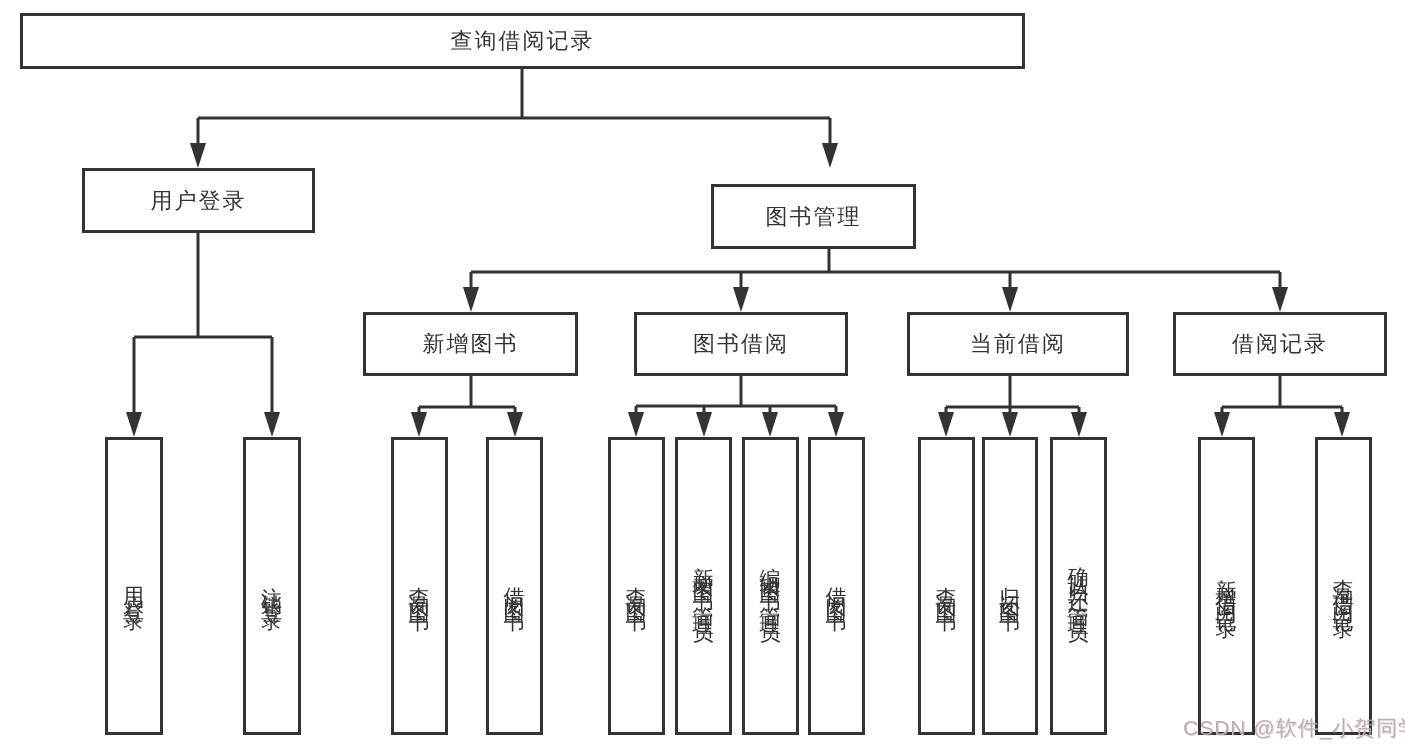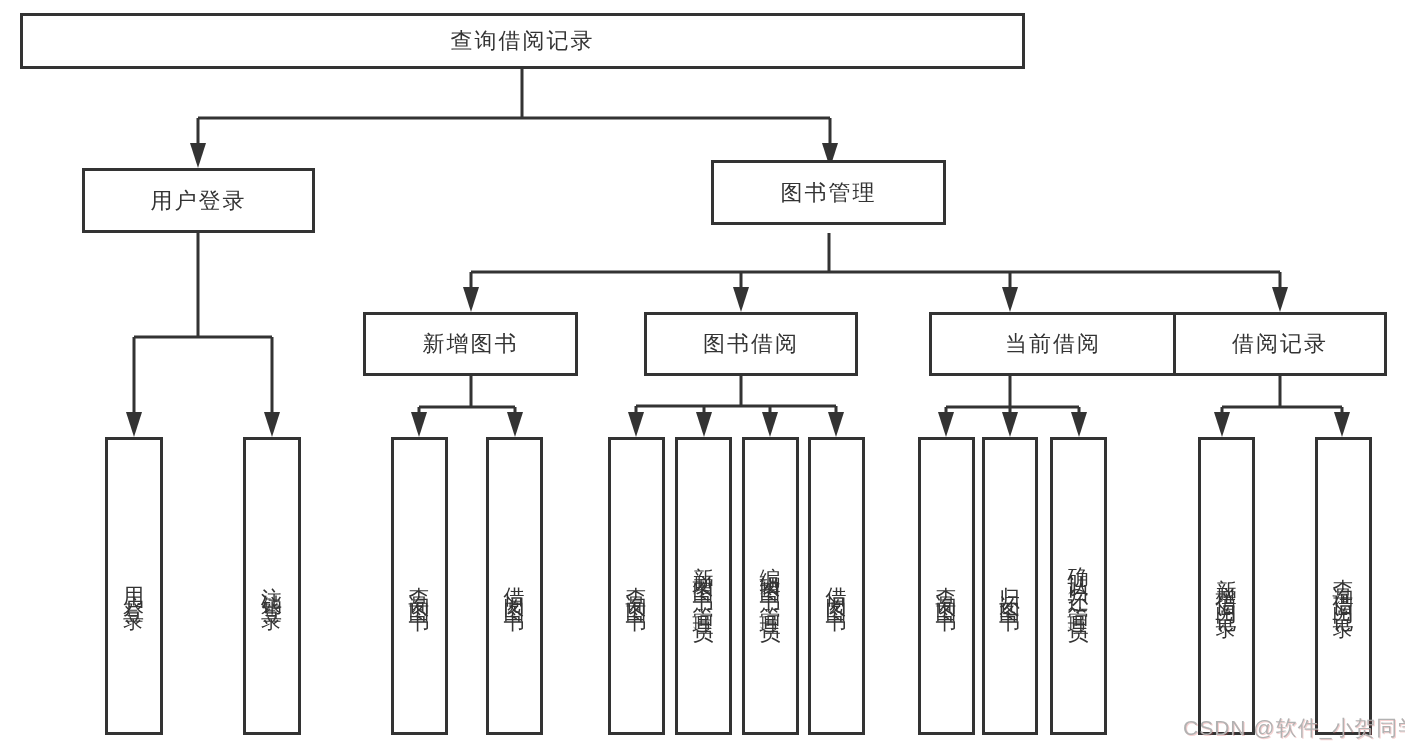--- a/index.html
+++ b/index.html
@@ -96,25 +96,25 @@
     <polygon points="1071,412 1087,412 1079,437"></polygon>
 
     <path d="M1280,376 V407 M1222,407 H1342 M1222,407 V413 M1342,407 V413"></path>
     <polygon points="1214,412 1230,412 1222,437"></polygon>
     <polygon points="1334,412 1350,412 1342,437"></polygon>
   </svg>
 
   <div class="node" style="left:20px;top:13px;width:1005px;height:56px;">查询借阅记录</div>
 
   <div class="node" style="left:82px;top:168px;width:233px;height:65px;">用户登录</div>
-  <div class="node" style="left:711px;top:160px;width:235px;height:65px;">图书管理</div>
+  <div class="node" style="left:711px;top:184px;width:205px;height:65px;">图书管理</div>
 
   <div class="node" style="left:363px;top:312px;width:215px;height:64px;">新增图书</div>
-  <div class="node" style="left:634px;top:312px;width:214px;height:64px;margin-left:10px;">图书借阅</div>
-  <div class="node" style="left:929px;top:312px;width:248px;height:64px;">当前借阅</div>
+  <div class="node" style="left:634px;top:312px;width:214px;height:64px;">图书借阅</div>
+  <div class="node" style="left:907px;top:312px;width:222px;height:64px;">当前借阅</div>
   <div class="node" style="left:1173px;top:312px;width:214px;height:64px;">借阅记录</div>
 
   <div class="leaf" style="left:105px;width:58px;">
     <span>用户登录</span>
   </div>
   <div class="leaf" style="left:243px;width:58px;">
     <span>注销登录</span>
   </div>
 
   <div class="leaf" style="left:391px;">

